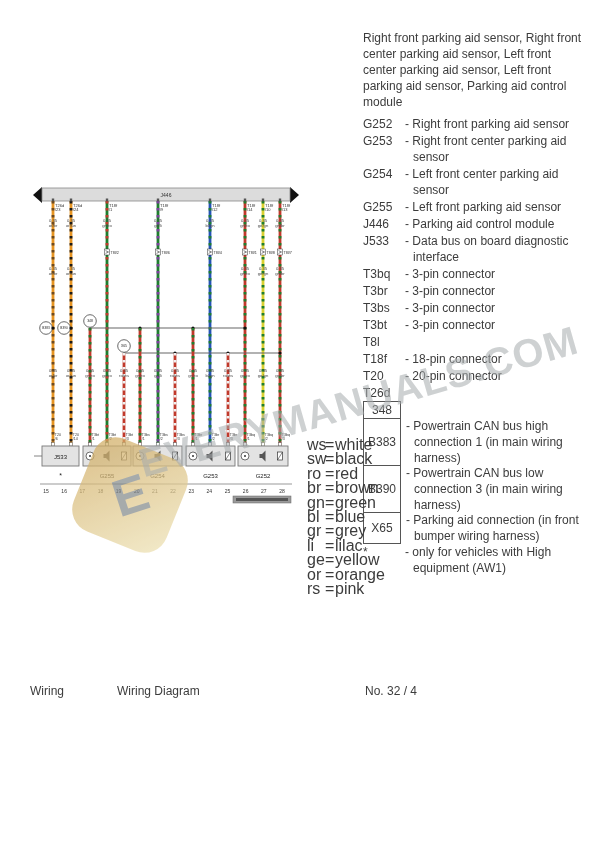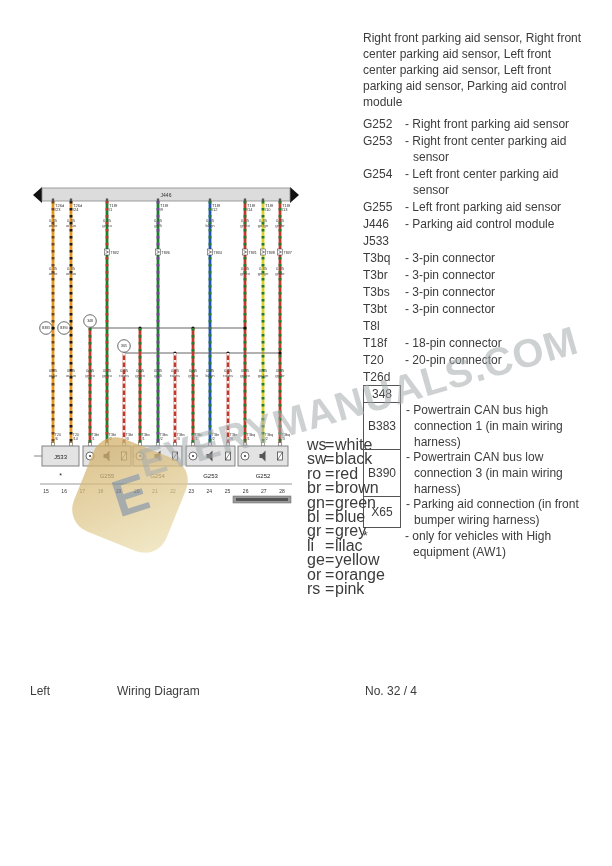--- a/index.html
+++ b/index.html
@@ -249,20 +249,21 @@
       <div class="lrow">
         <div class="lcode">G255</div>
         <div class="ldesc">- Left front parking aid sensor</div>
       </div>
       <div class="lrow">
         <div class="lcode">J446</div>
         <div class="ldesc">- Parking aid control module</div>
       </div>
       <div class="lrow">
         <div class="lcode">J533</div>
+        <div class="ldesc">- Data bus on board diagnostic interface</div>
       </div>
       <div class="lrow">
         <div class="lcode">T3bq</div>
         <div class="ldesc">- 3-pin connector</div>
       </div>
       <div class="lrow">
         <div class="lcode">T3br</div>
         <div class="ldesc">- 3-pin connector</div>
       </div>
       <div class="lrow">
@@ -364,17 +365,17 @@
         <div class="ceq">=</div>
         <div class="cname">pink</div>
       </div>
     </div>
 
   <div class="wm-logo">
     <span>E</span>
   </div>
   <div class="wm-text">EVERYMANUALS.COM</div>
 
-  <div class="foot f-model">Left</div>
+  <div class="foot f-model">Wiring</div>
   <div class="foot f-doc">Wiring Diagram</div>
   <div class="foot f-no">No.  32 / 4</div>
 
 </div>
 
 </body></html>

